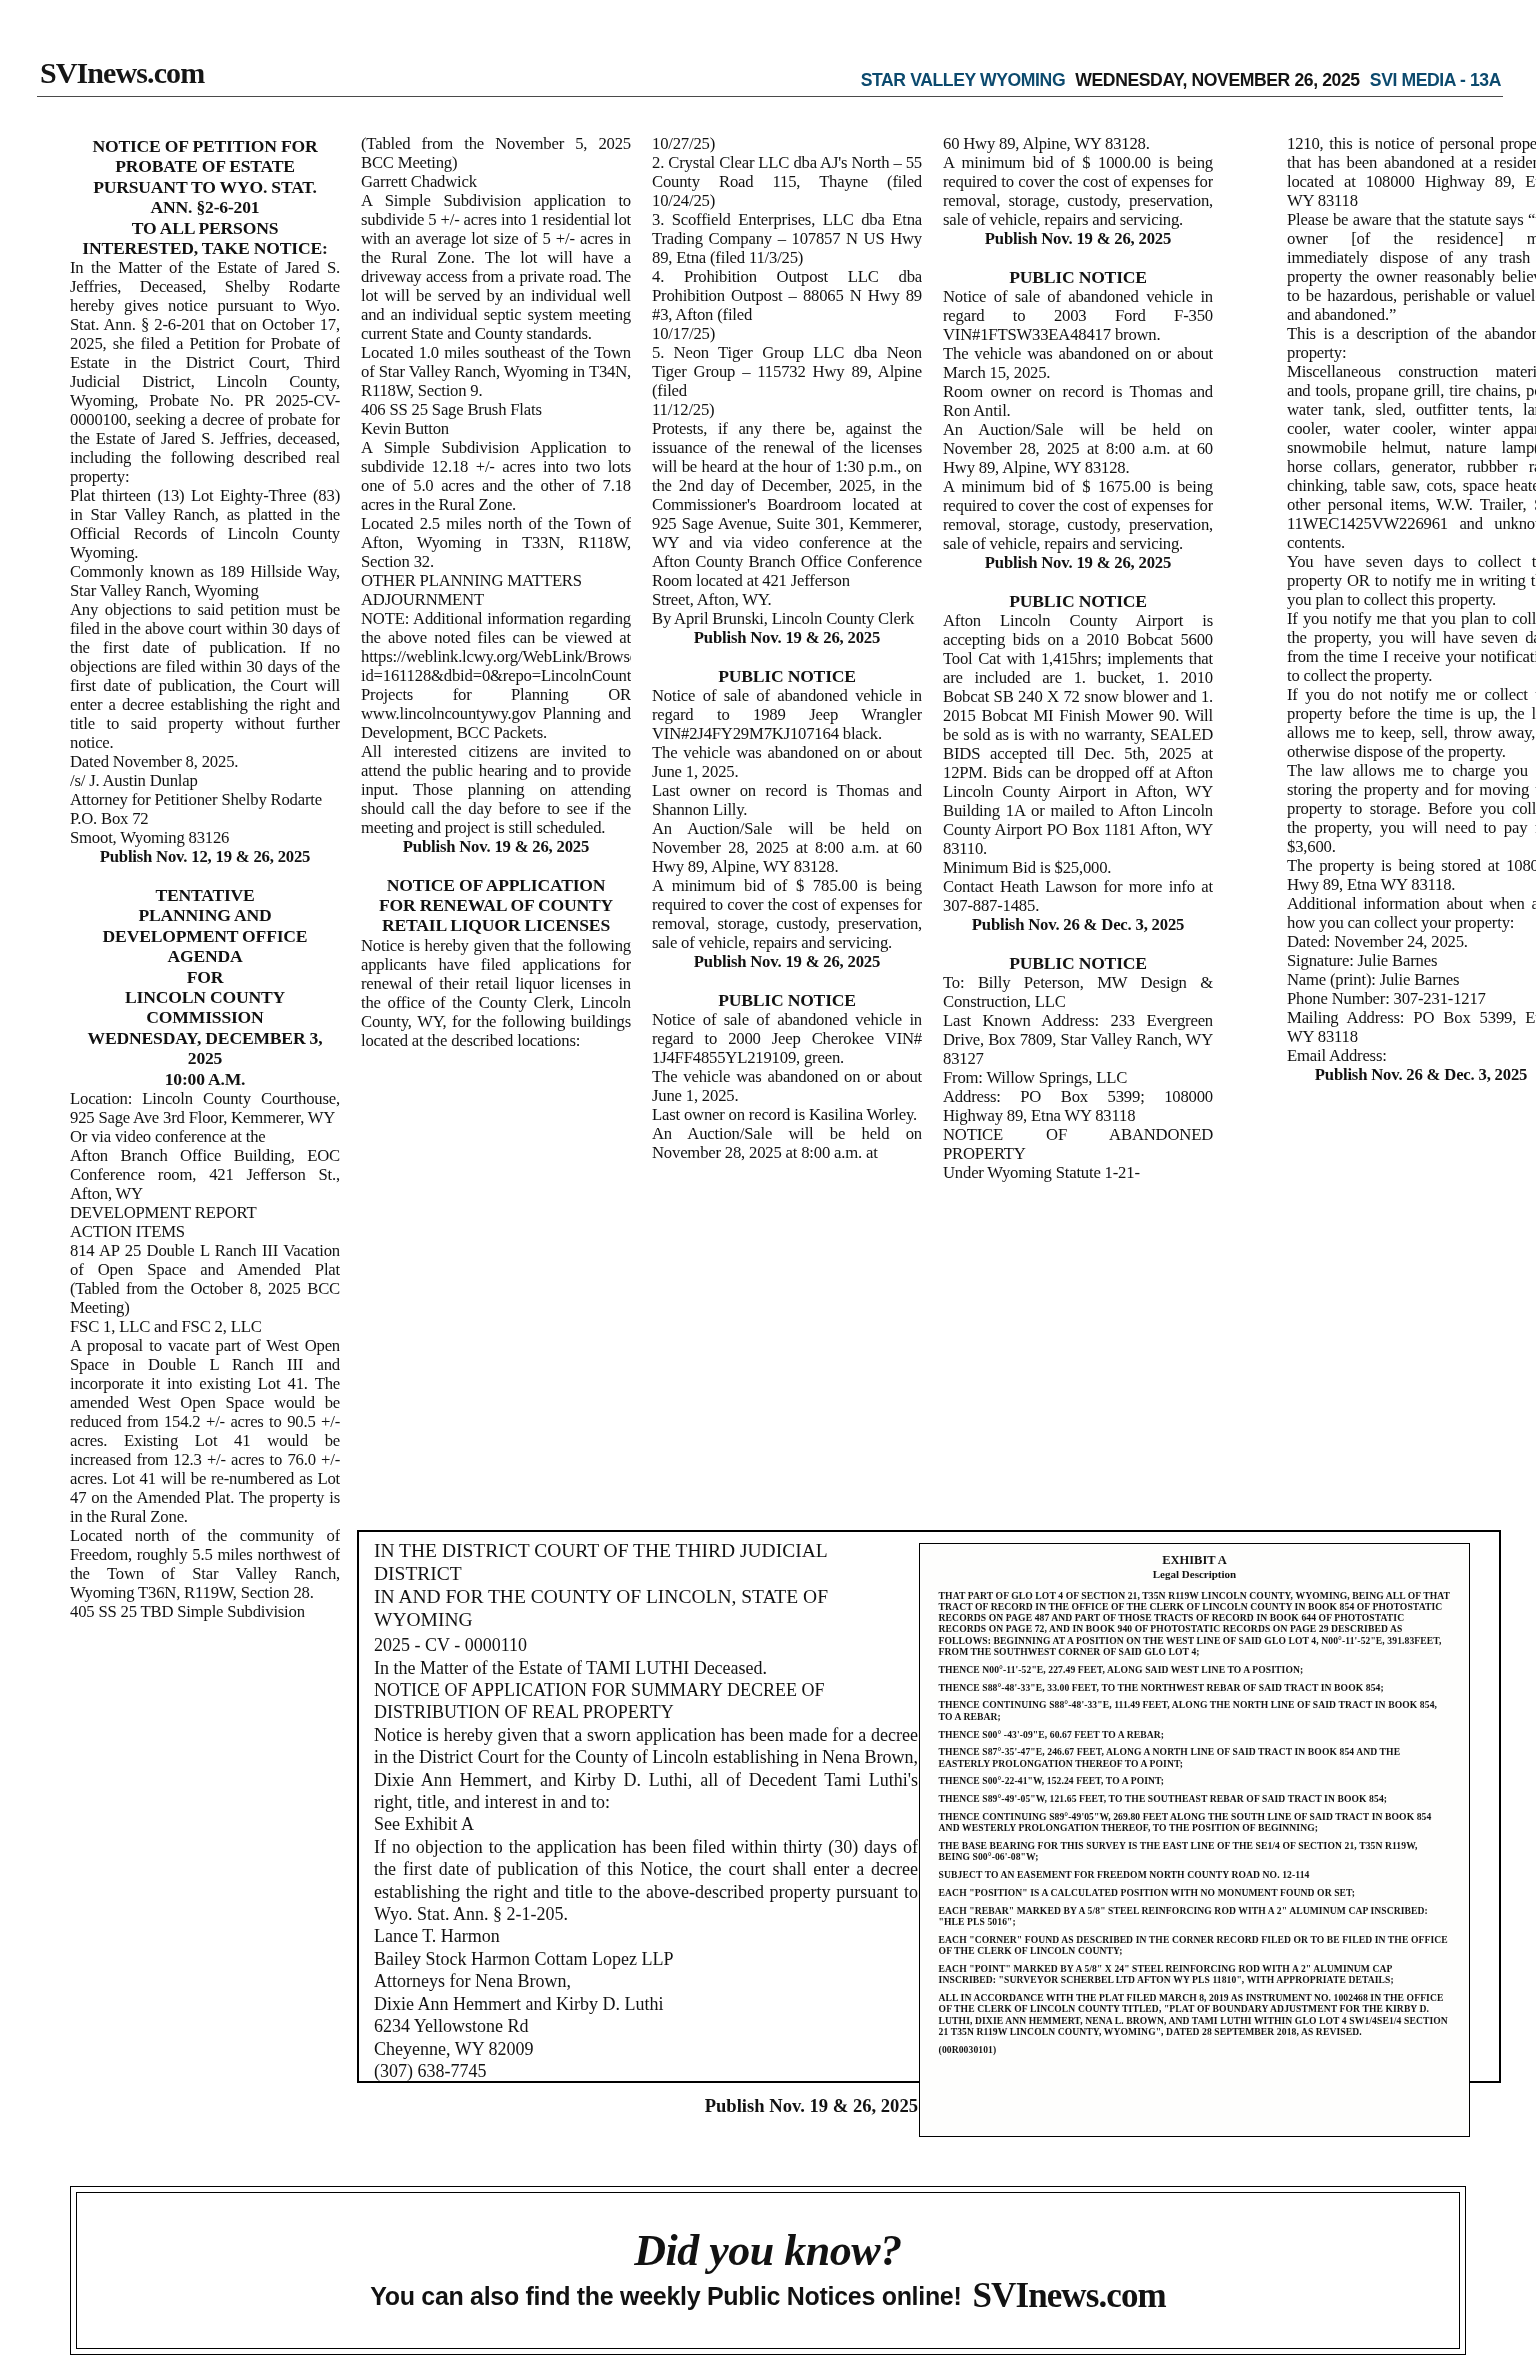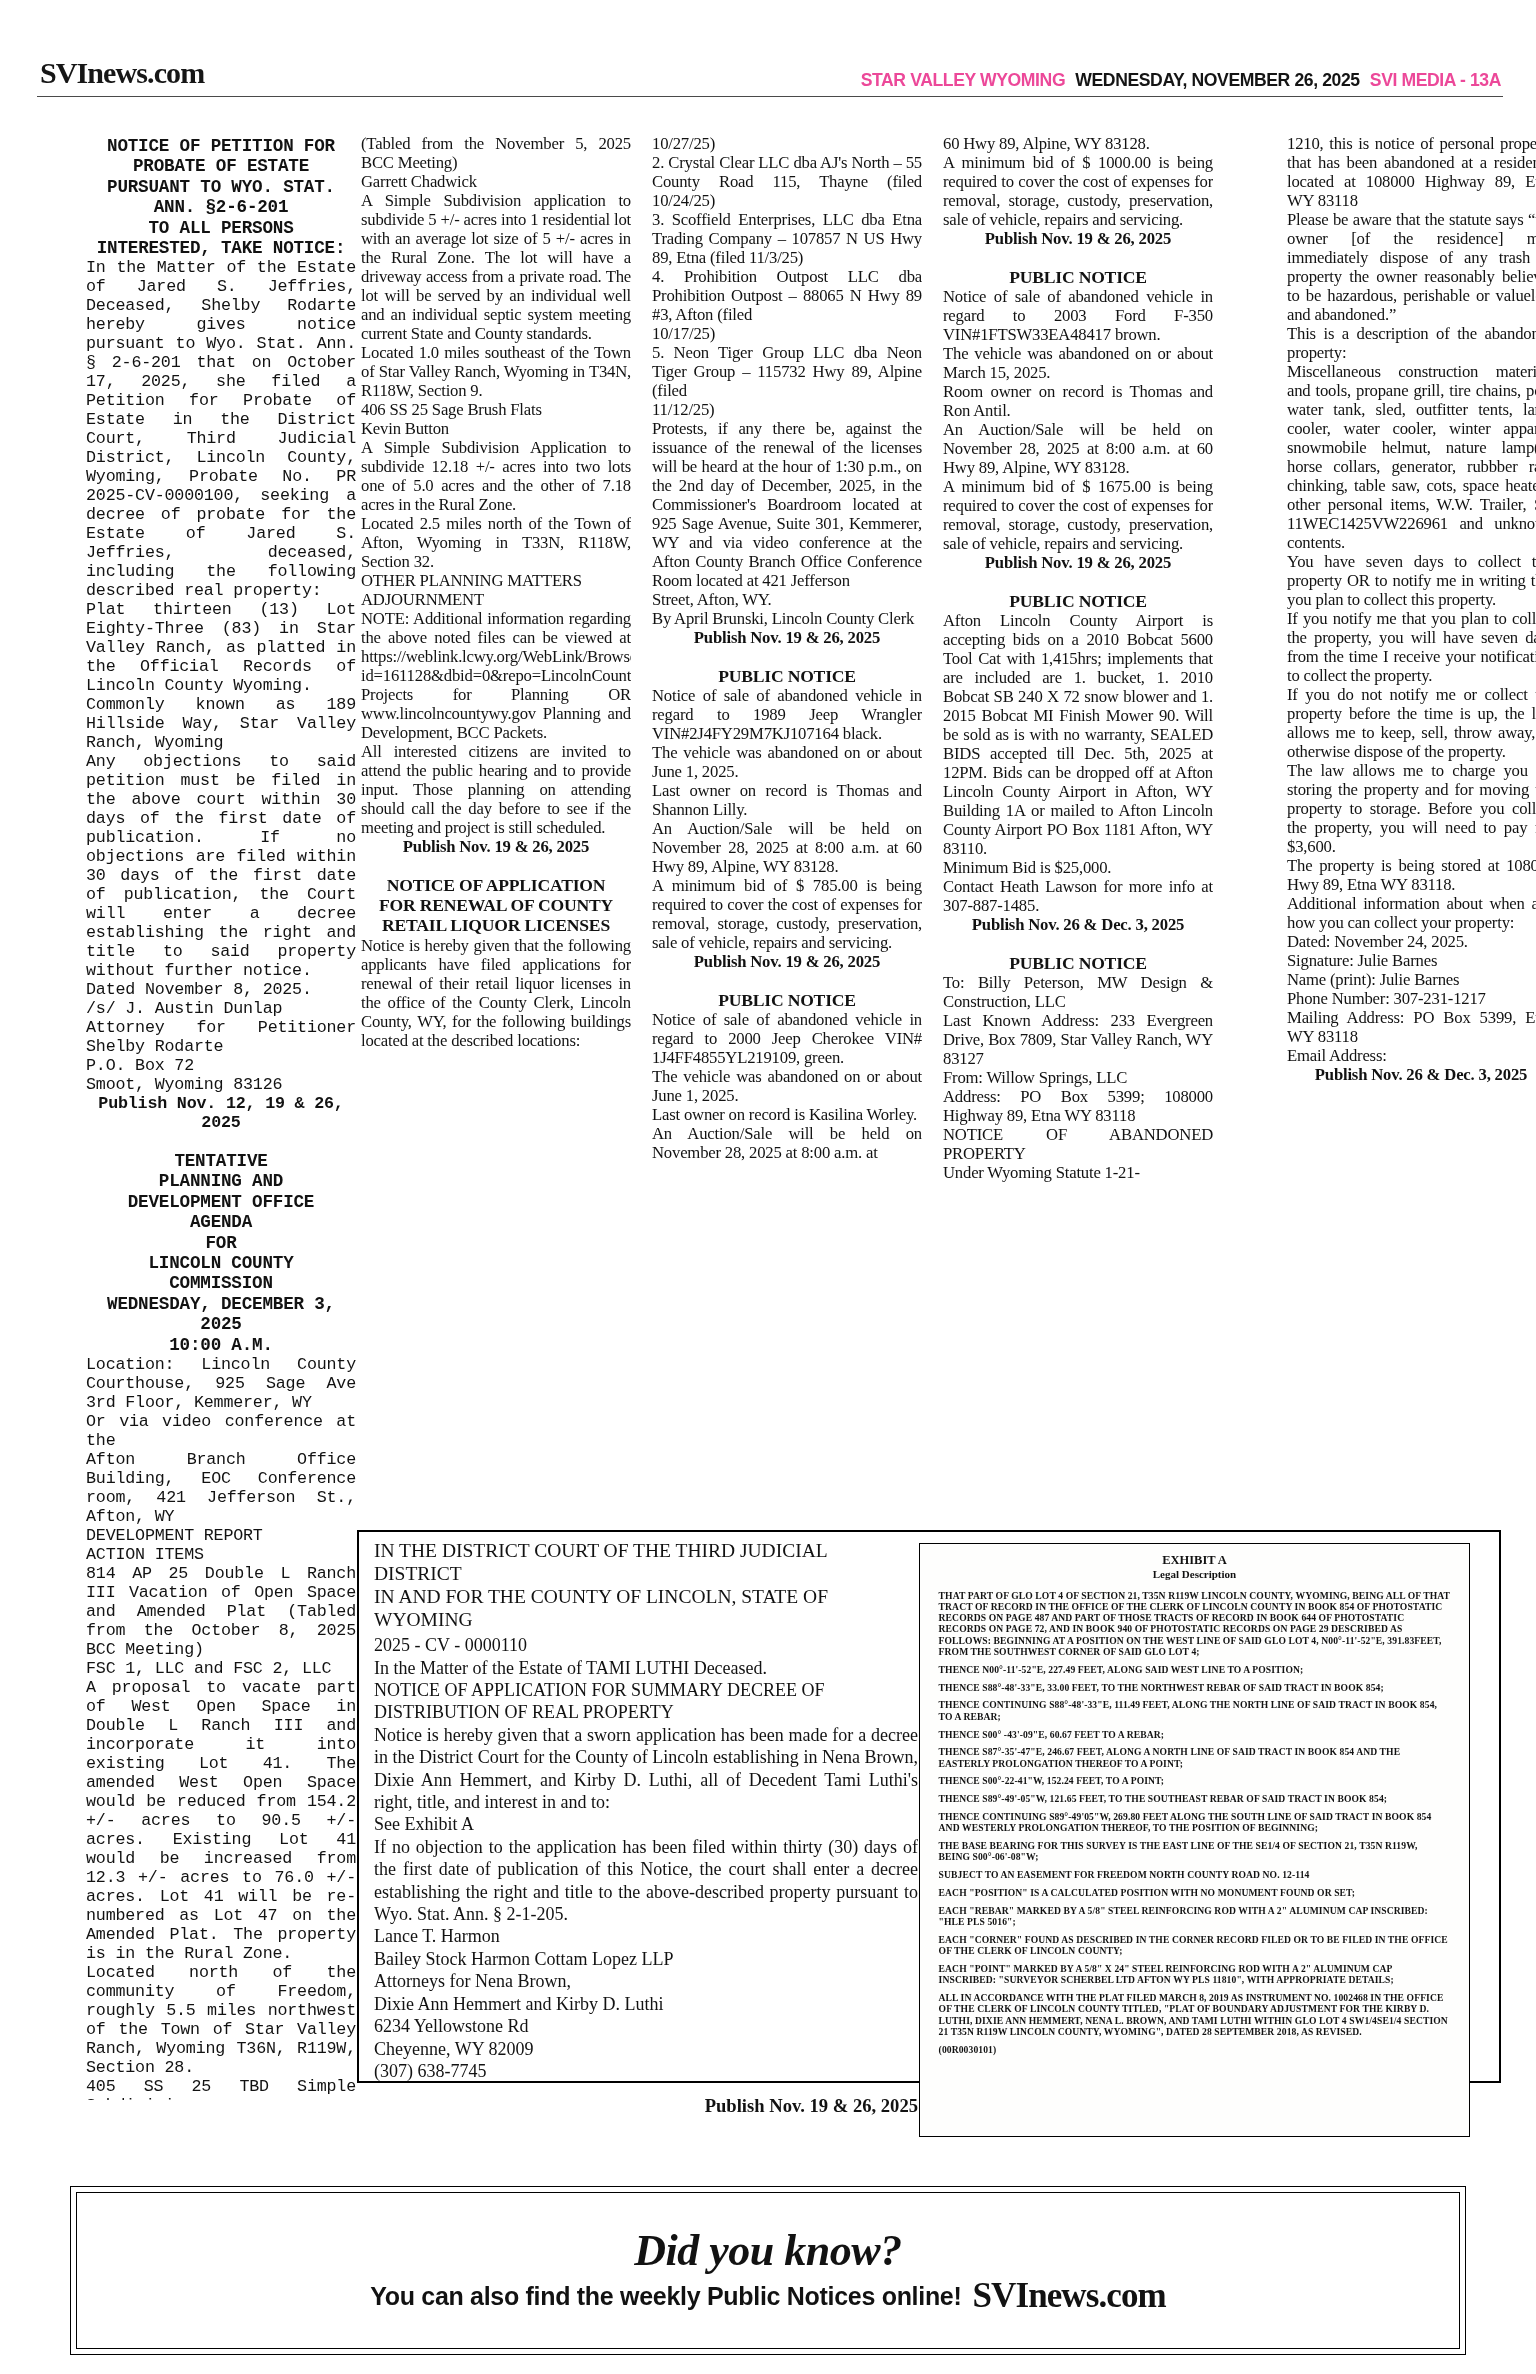--- a/index.html
+++ b/index.html
@@ -10,31 +10,31 @@
   }
   
   .masthead {
     position:absolute; left:40px; top:56px; font-size:30px; font-weight:bold;
     letter-spacing:-0.9px; color:#161616;
   }
   .header-right {
     position:absolute; right:35px; top:70px; font-family:"Liberation Sans", sans-serif;
     font-size:17.6px; font-weight:bold; letter-spacing:-0.4px; white-space:nowrap;
   }
-  .header-right .gray { color:#ec4899; }
+  .header-right .gray { color:#0c4a6e; }
   .header-right .black { color:#141414; }
   .header-right span { margin-left:5.6px; }
   .header-rule { position:absolute; left:37px; right:33px; top:96px; border-top:1.9px solid #4a4a4a; }
 
   
   .col {
     position:absolute; top:134px; width:270px; font-size:16.7px; line-height:19px;
     letter-spacing:-0.2px; overflow:hidden;
   }
-  .col1 { left:86px;  height:1966px;font-family:Liberation Mono, monospace; }
+  .col1 { left:70px;  height:1966px; }
   .col2 { left:361px; height:1388px; }
   .col3 { left:652px; height:1388px; }
   .col4 { left:943px; height:1388px; }
   .col5 { left:1287px; width:268px; height:1388px; }
   .para { margin:0; }
   .para.body { text-align:justify; }
   .para.head { font-weight:bold; text-align:center; white-space:pre-line; margin-top:18.6px; font-size:17.6px; line-height:20.4px; }
   .col .para.head:first-child { margin-top:1.9px; }
   .para.publish { font-weight:bold; text-align:center; }
 

